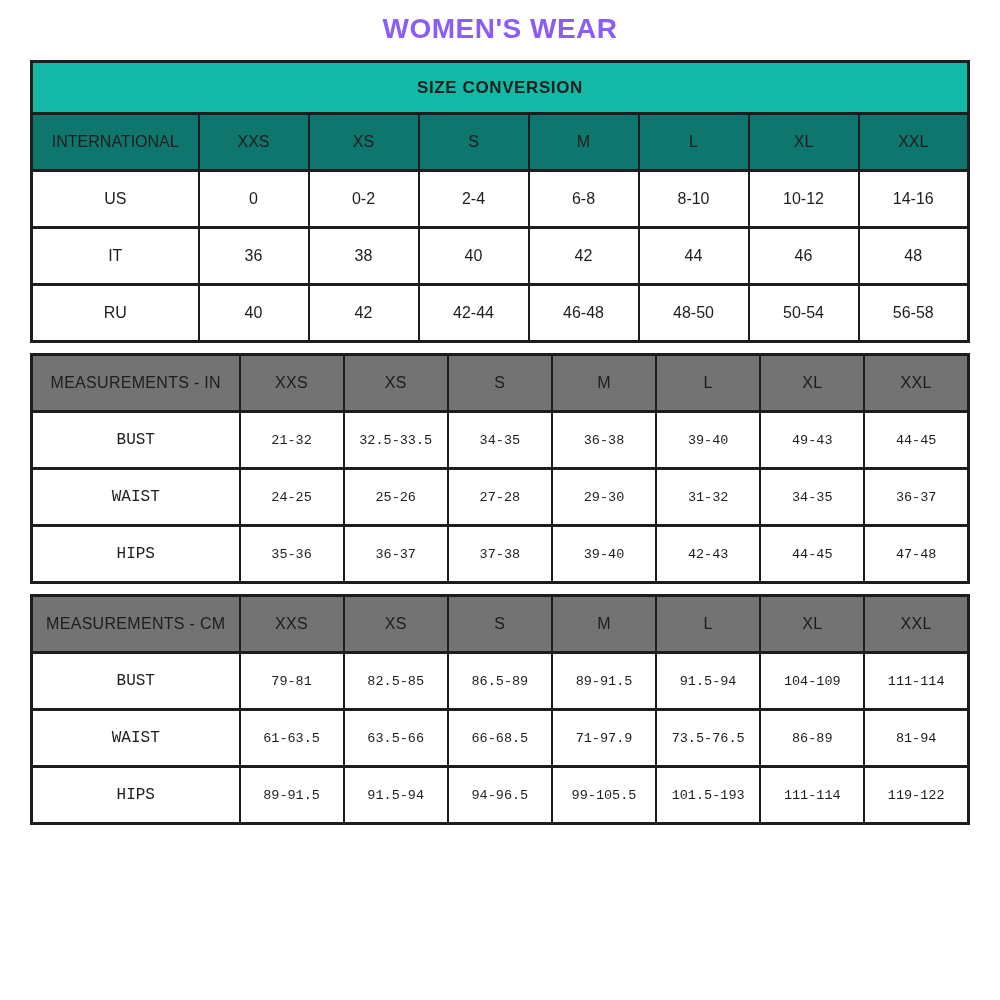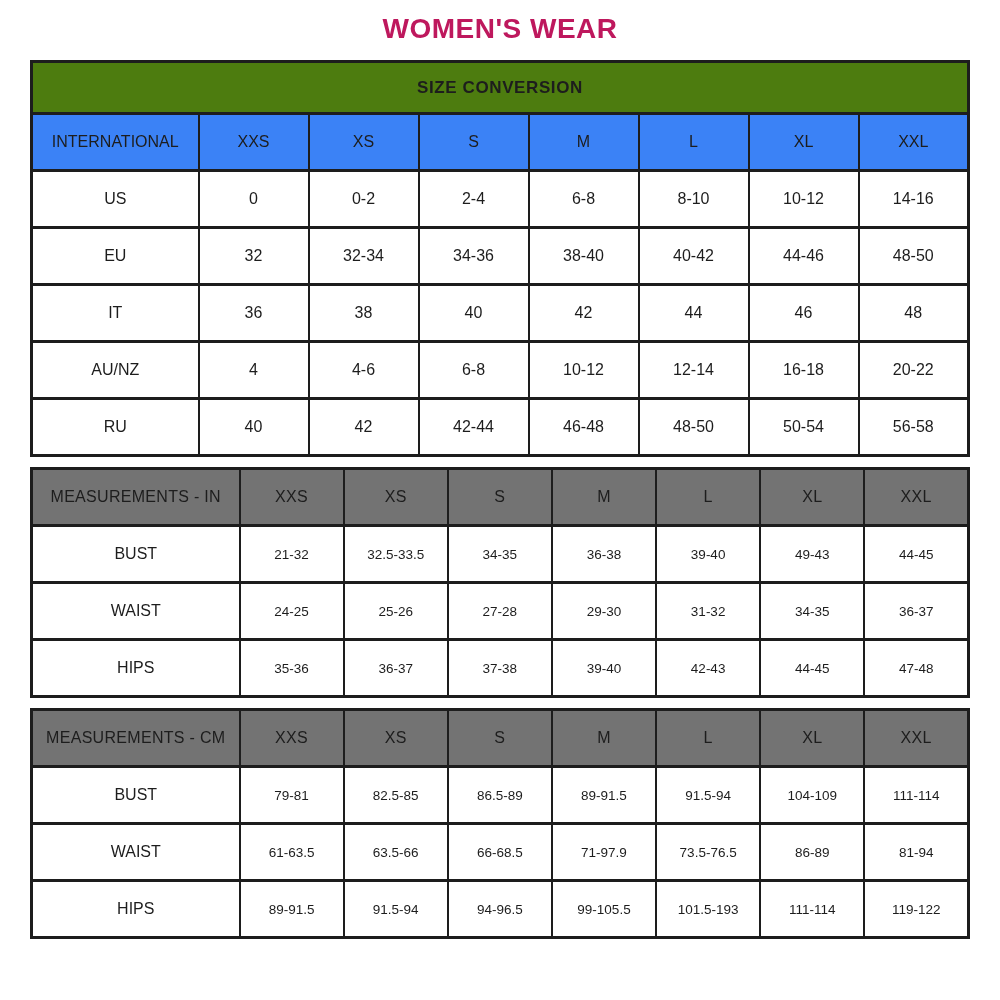--- a/index.html
+++ b/index.html
@@ -15,21 +15,21 @@
   .page {
     width: 1000px;
     padding: 13px 30px 10px 30px;
   }
   .title {
     margin: 0 0 15px 0;
     text-align: center;
     font-size: 28px;
     font-weight: 700;
     letter-spacing: 0.5px;
-    color: #be185d;
+    color: #8b5cf6;
   }
   table.tbl {
     width: 940px;
     border-collapse: collapse;
     table-layout: fixed;
     margin: 0 0 10px 0;
     border: 3px solid #1d1d1d;
   }
   .tbl th, .tbl td {
     border-style: solid;
@@ -38,41 +38,41 @@
     text-align: center;
     vertical-align: middle;
     padding: 0 4px;
     overflow: hidden;
   }
   
   .t1 col.c-label { width: 167px; }
   .t1 tr { height: 57px; }
   .t1 tr.banner-row { height: 52px; }
   .t1 .banner {
-    background: #4d7c0f;
+    background: #14b8a6;
     font-size: 17px;
     font-weight: 700;
     letter-spacing: 0.6px;
   }
   .t1 thead tr.cols th {
     font-weight: 400;
     font-size: 16px;
-    background: #3b82f6;
+    background: #0f766e;
   }
   .t1 tbody td { font-size: 16px; font-weight: 400; }
   
   .t2 col.c-label { width: 208px; }
   .t2 tr { height: 57px; }
   .t2 thead th {
     background: #737373;
     font-weight: 400;
     font-size: 16px;
     letter-spacing: 0.3px;
   }
-  .t2 tbody td { font-size: 13.5px; font-weight: 400; }
+  .t2 tbody td { font-size: 13.5px; font-weight: 400; font-family: Liberation Mono, monospace; }
   .t2 tbody td.row-label { font-size: 16px; }
 </style>
 </head>
 <body>
 
 <div class="page">
 
   <h1 class="title">WOMEN'S WEAR</h1>
 
   <table class="tbl t1">
@@ -106,48 +106,28 @@
           <td class="row-label">US</td>
           <td>0</td>
           <td>0-2</td>
           <td>2-4</td>
           <td>6-8</td>
           <td>8-10</td>
           <td>10-12</td>
           <td>14-16</td>
         </tr>
         <tr>
-          <td class="row-label">EU</td>
-          <td>32</td>
-          <td>32-34</td>
-          <td>34-36</td>
-          <td>38-40</td>
-          <td>40-42</td>
-          <td>44-46</td>
-          <td>48-50</td>
-        </tr>
-        <tr>
           <td class="row-label">IT</td>
           <td>36</td>
           <td>38</td>
           <td>40</td>
           <td>42</td>
           <td>44</td>
           <td>46</td>
           <td>48</td>
-        </tr>
-        <tr>
-          <td class="row-label">AU/NZ</td>
-          <td>4</td>
-          <td>4-6</td>
-          <td>6-8</td>
-          <td>10-12</td>
-          <td>12-14</td>
-          <td>16-18</td>
-          <td>20-22</td>
         </tr>
         <tr>
           <td class="row-label">RU</td>
           <td>40</td>
           <td>42</td>
           <td>42-44</td>
           <td>46-48</td>
           <td>48-50</td>
           <td>50-54</td>
           <td>56-58</td>

